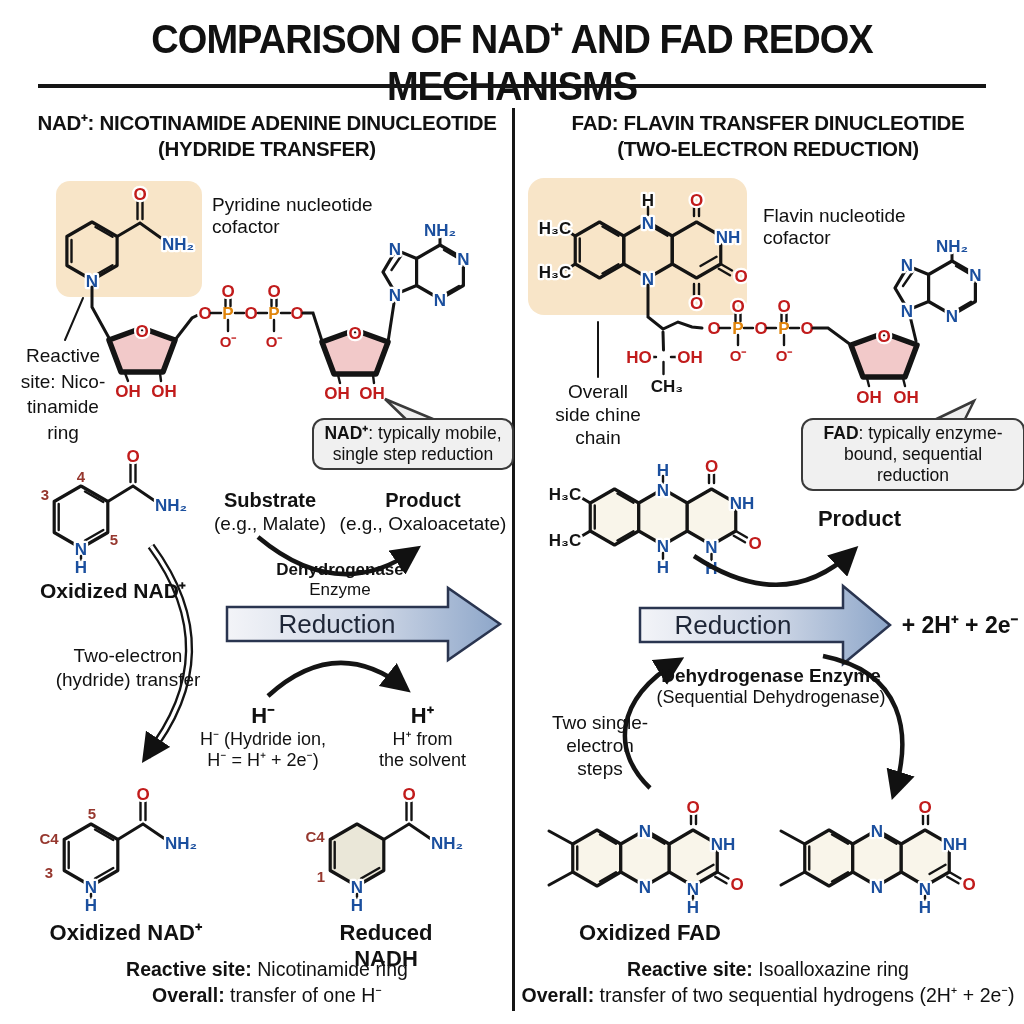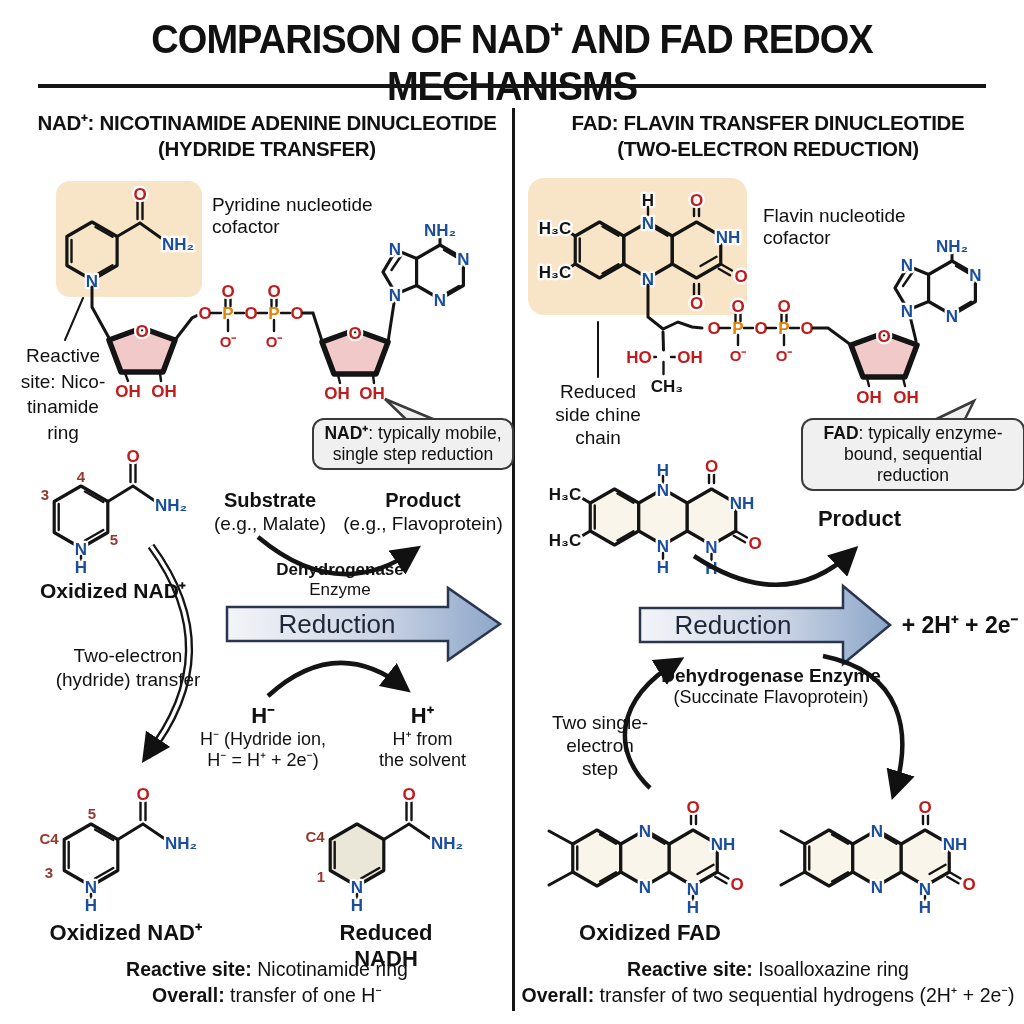--- a/index.html
+++ b/index.html
@@ -331,21 +331,21 @@
 </div>
 
 <div class="lbl c bold" style="left:38px;top:579px;width:150px;font-size:21px">Oxidized NAD⁺</div>
 
 <div class="lbl c" style="left:200px;top:489px;width:140px">
   <div class="bold" style="font-size:20px">Substrate</div>
   <div style="font-size:19px">(e.g., Malate)</div>
 </div>
 <div class="lbl c" style="left:338px;top:489px;width:170px">
   <div class="bold" style="font-size:20px">Product</div>
-  <div style="font-size:19px">(e.g., Flavoprotein)</div>
+  <div style="font-size:19px">(e.g., Oxaloacetate)</div>
 </div>
 <div class="lbl c" style="left:268px;top:560px;width:144px;font-size:17px">
   <div class="bold">Dehydrogenase</div>
   <div>Enzyme</div>
 </div>
 
 <div class="lbl c" style="left:52px;top:644px;width:152px;font-size:19px;line-height:1.25">
   <div>Two-electron</div>
   <div>(hydride) transfer</div>
 </div>
@@ -368,43 +368,43 @@
   <div><b>Reactive site:</b><span> Nicotinamide ring</span></div>
   <div><b>Overall:</b><span> transfer of one H⁻</span></div>
 </div>
 
 <div class="lbl" style="left:763px;top:205px;width:170px;font-size:19px">
   <div>Flavin nucleotide</div>
   <div>cofactor</div>
 </div>
 
 <div class="lbl c" style="left:549px;top:381px;width:98px;font-size:19px;line-height:1.2">
-  <div>Reduced</div>
+  <div>Overall</div>
   <div>side chine</div>
   <div>chain</div>
 </div>
 
 <div class="callout" style="left:801px;top:418px;width:212px">
   <div><b>FAD</b><span>: typically enzyme-</span></div>
   <div>bound, sequential reduction</div>
 </div>
 
 <div class="lbl c bold" style="left:812px;top:506px;width:95px;font-size:22px">Product</div>
 
 <div class="lbl c bold" style="left:896px;top:612px;width:128px;font-size:23px">+ 2H⁺ + 2e⁻</div>
 
 <div class="lbl c" style="left:655px;top:665px;width:232px">
   <div class="bold" style="font-size:19px">Dehydrogenase Enzyme</div>
-  <div style="font-size:18px">(Succinate Flavoprotein)</div>
+  <div style="font-size:18px">(Sequential Dehydrogenase)</div>
 </div>
 
 <div class="lbl c" style="left:551px;top:712px;width:98px;font-size:19px;line-height:1.2">
   <div>Two single-</div>
   <div>electron</div>
-  <div>step</div>
+  <div>steps</div>
 </div>
 
 
 <div class="lbl c bold" style="left:570px;top:920px;width:160px;font-size:22px">Oxidized FAD</div>
 
 <div class="lbl c" style="left:516px;top:956px;width:504px;font-size:19.5px;line-height:1.35">
   <div><b>Reactive site:</b><span> Isoalloxazine ring</span></div>
   <div><b>Overall:</b><span> transfer of two sequential hydrogens (2H⁺ + 2e⁻)</span></div>
 </div>
 

